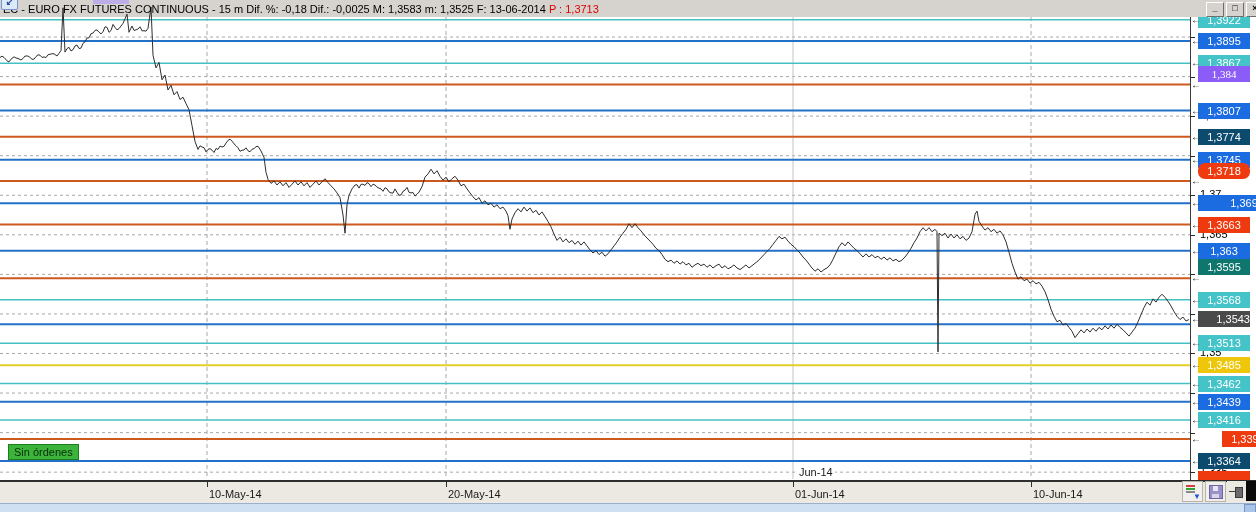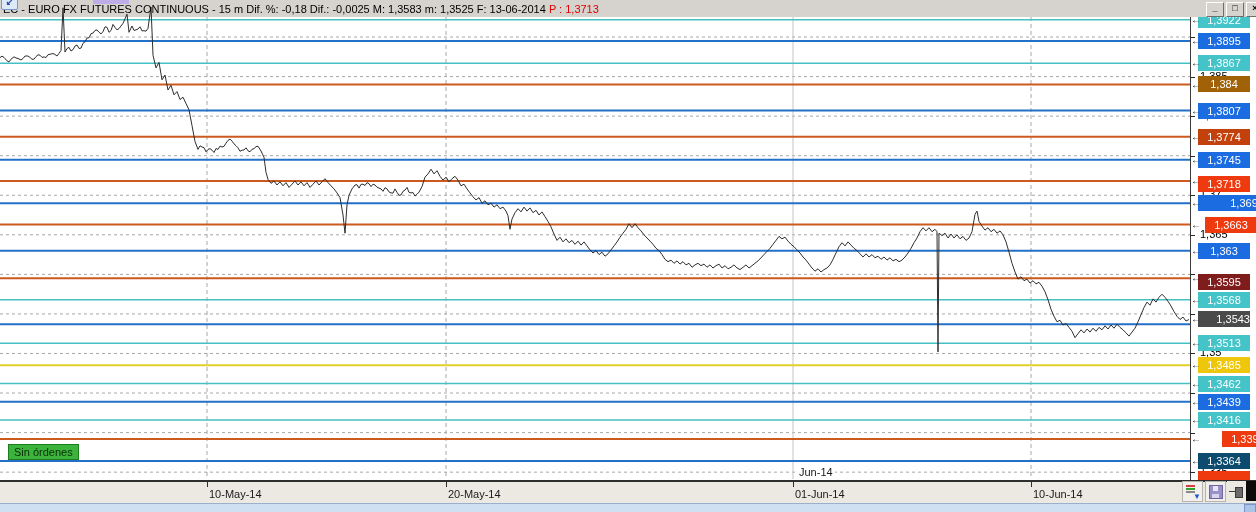--- a/index.html
+++ b/index.html
@@ -135,37 +135,37 @@
       <div class="grid-tick" style="top: 432.594px;"></div>
       <div class="grid-tick" style="top: 472.149px;"></div>
       <div class="grid-text" style="top: 465.149px;">1,335</div>
       <div class="lvl-arrow" style="top: 12.6403px;">←</div>
       <div class="price-label" style="top: 11.6403px; background: rgb(68, 196, 200);">1,3922</div>
       <div class="lvl-arrow" style="top: 34px;">←</div>
       <div class="price-label" style="top: 33px; background: rgb(27, 107, 225);">1,3895</div>
       <div class="lvl-arrow" style="top: 56.1508px;">←</div>
       <div class="price-label" style="top: 55.1508px; background: rgb(68, 196, 200);">1,3867</div>
       <div class="lvl-arrow" style="top: 77.5105px;">←</div>
-      <div class="price-label" style="top: 76px; background: #a16207;">1,384</div>
+      <div class="price-label" style="top: 66px; background: #8b5cf6; font-family: Liberation Serif, serif;">1,384</div>
       <div class="lvl-arrow" style="top: 103.617px;">←</div>
       <div class="price-label" style="top: 102.617px; background: rgb(27, 107, 225);">1,3807</div>
       <div class="lvl-arrow" style="top: 129.723px;">←</div>
-      <div class="price-label" style="top: 128.723px; background: #c2410c;">1,3774</div>
+      <div class="price-label" style="top: 128.723px; background: #0c4a6e;">1,3774</div>
       <div class="lvl-arrow" style="top: 152.665px;">←</div>
       <div class="price-label" style="top: 151.665px; background: rgb(27, 107, 225);">1,3745</div>
       <div class="lvl-arrow" style="top: 174.025px;">←</div>
-      <div class="price-label" style="top: 176px; background: rgb(238, 58, 14);">1,3718</div>
+      <div class="price-label" style="top: 163px; background: rgb(238, 58, 14); border-radius: 7px;">1,3718</div>
       <div class="lvl-arrow" style="top: 196.175px;">←</div>
       <div class="price-label" style="top: 195.175px; background: rgb(27, 107, 225); padding-left: 20px;">1,369</div>
       <div class="lvl-arrow" style="top: 217.535px;">←</div>
-      <div class="price-label" style="top: 216.535px; background: rgb(238, 58, 14); margin-left: 7px;">1,3663</div>
+      <div class="price-label" style="top: 216.535px; background: rgb(238, 58, 14);">1,3663</div>
       <div class="lvl-arrow" style="top: 243.641px;">←</div>
       <div class="price-label" style="top: 242.641px; background: rgb(27, 107, 225);">1,363</div>
       <div class="lvl-arrow" style="top: 271.33px;">←</div>
-      <div class="price-label" style="top: 274px; background: #7f1d1d;">1,3595</div>
+      <div class="price-label" style="top: 259px; background: #0f766e;">1,3595</div>
       <div class="lvl-arrow" style="top: 292.69px;">←</div>
       <div class="price-label" style="top: 291.69px; background: rgb(68, 196, 200);">1,3568</div>
       <div class="lvl-arrow" style="top: 312.467px;">←</div>
       <div class="price-label" style="top: 311.467px; background: rgb(74, 74, 74); text-align: right;">1,3543</div>
       <div class="lvl-arrow" style="top: 336.2px;">←</div>
       <div class="price-label" style="top: 335.2px; background: rgb(68, 196, 200);">1,3513</div>
       <div class="lvl-arrow" style="top: 358.351px;">←</div>
       <div class="price-label" style="top: 357.351px; background: rgb(238, 199, 11); color: rgb(255, 255, 255);">1,3485</div>
       <div class="lvl-arrow" style="top: 376.546px;">←</div>
       <div class="price-label" style="top: 375.546px; background: rgb(68, 196, 200);">1,3462</div>

